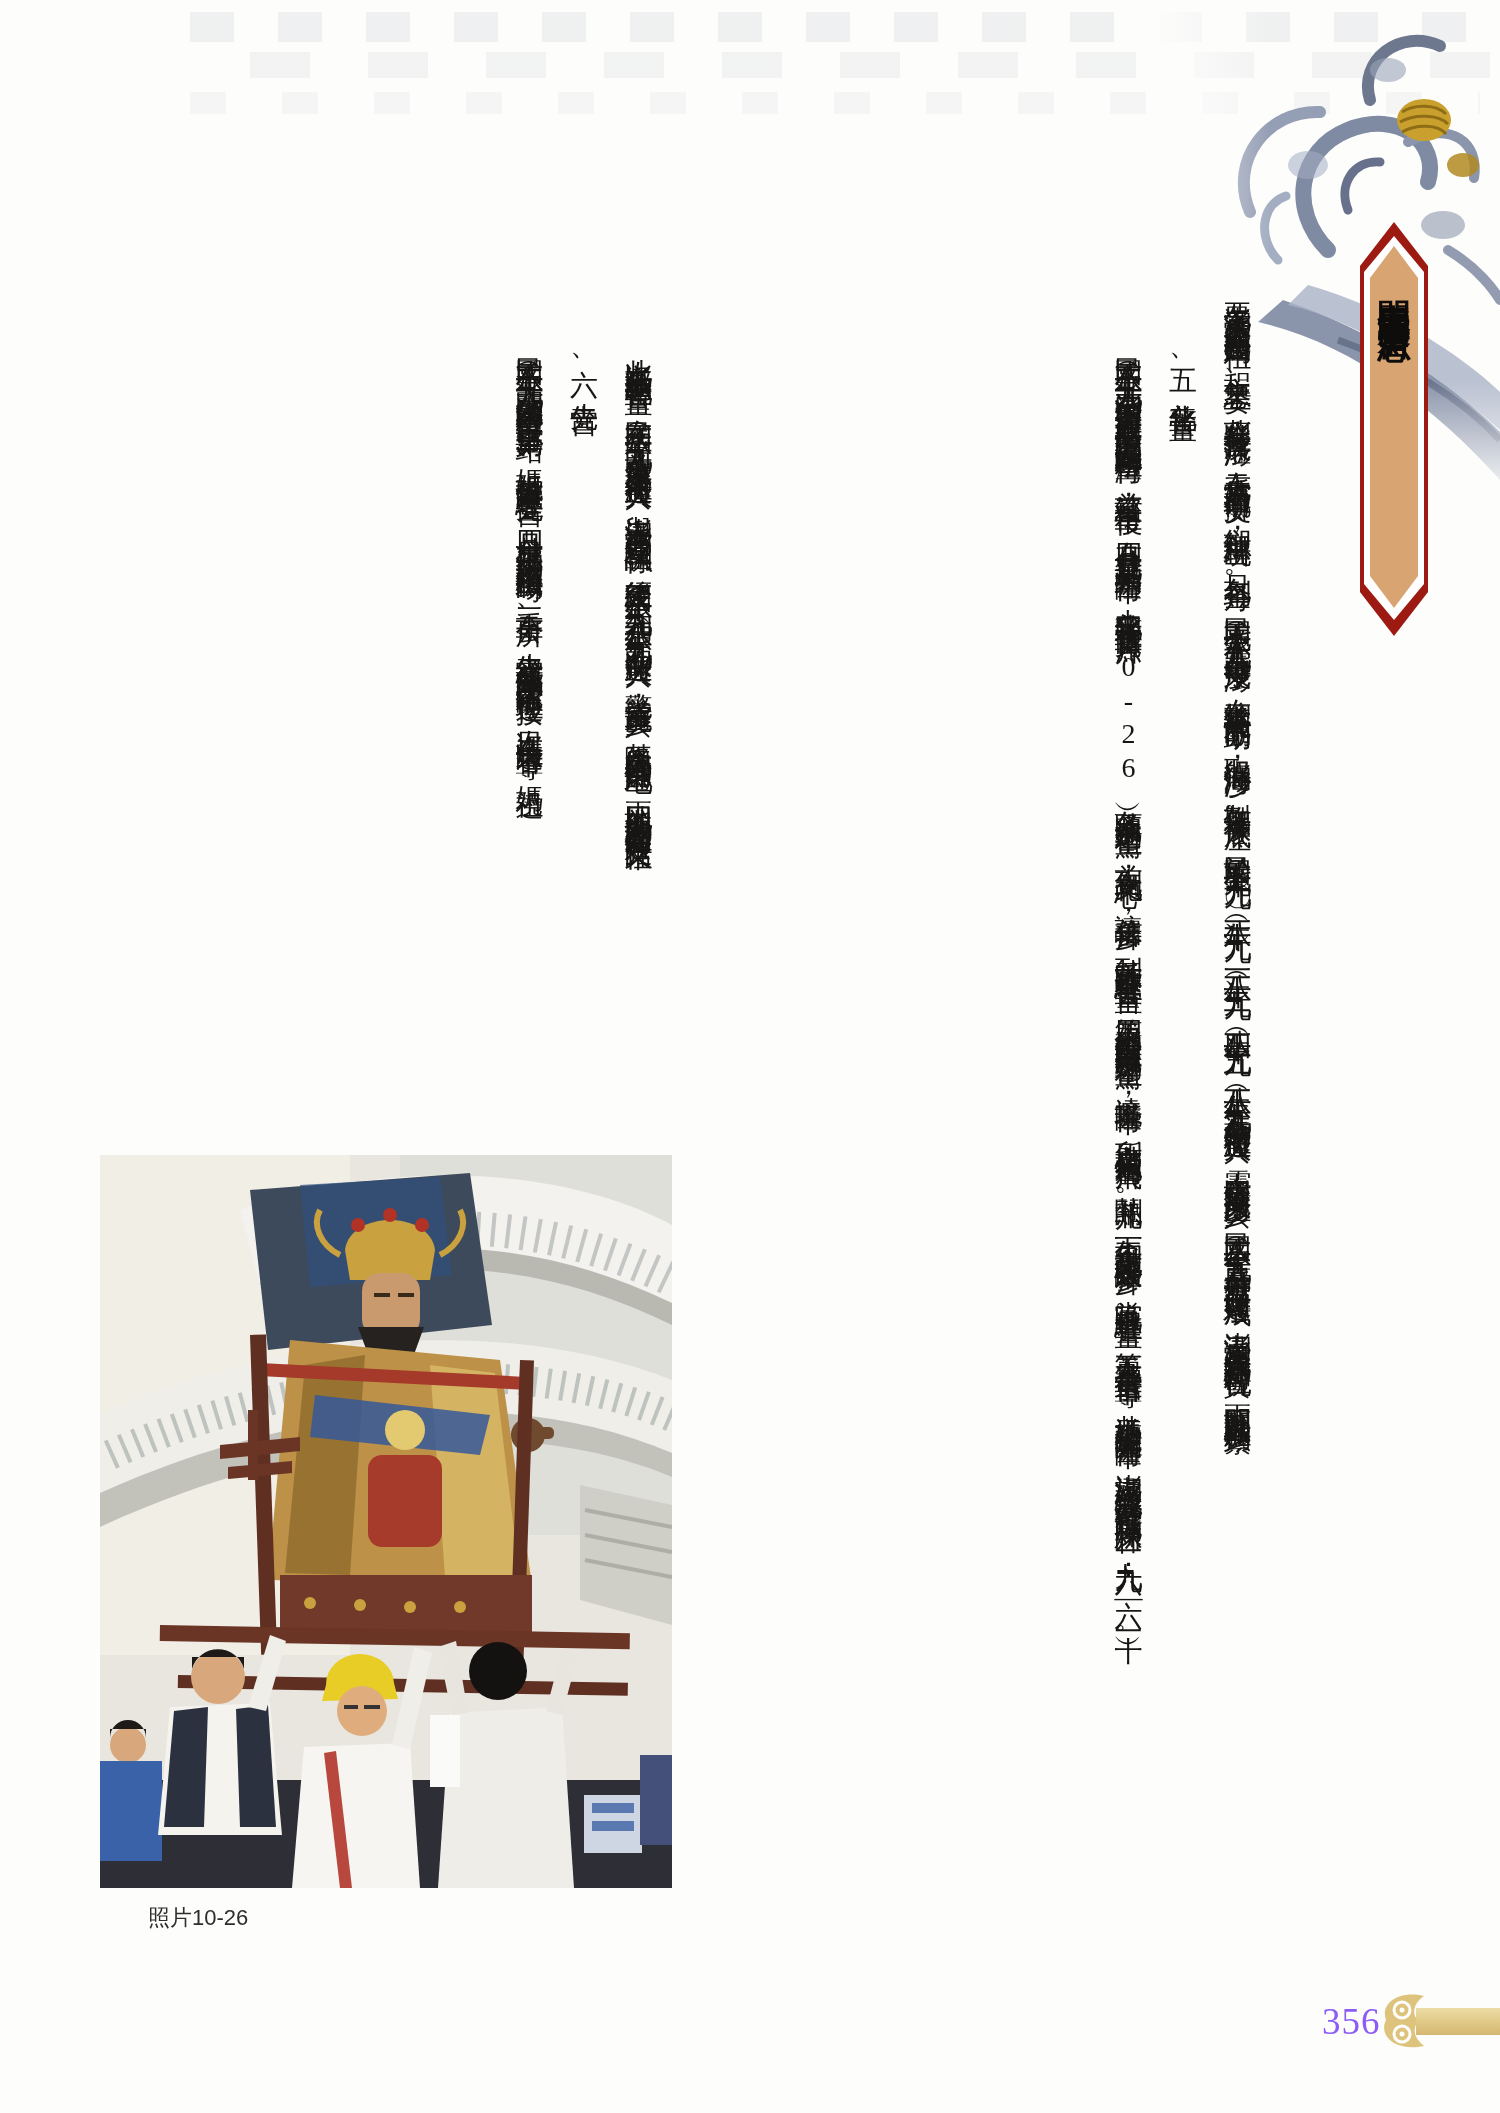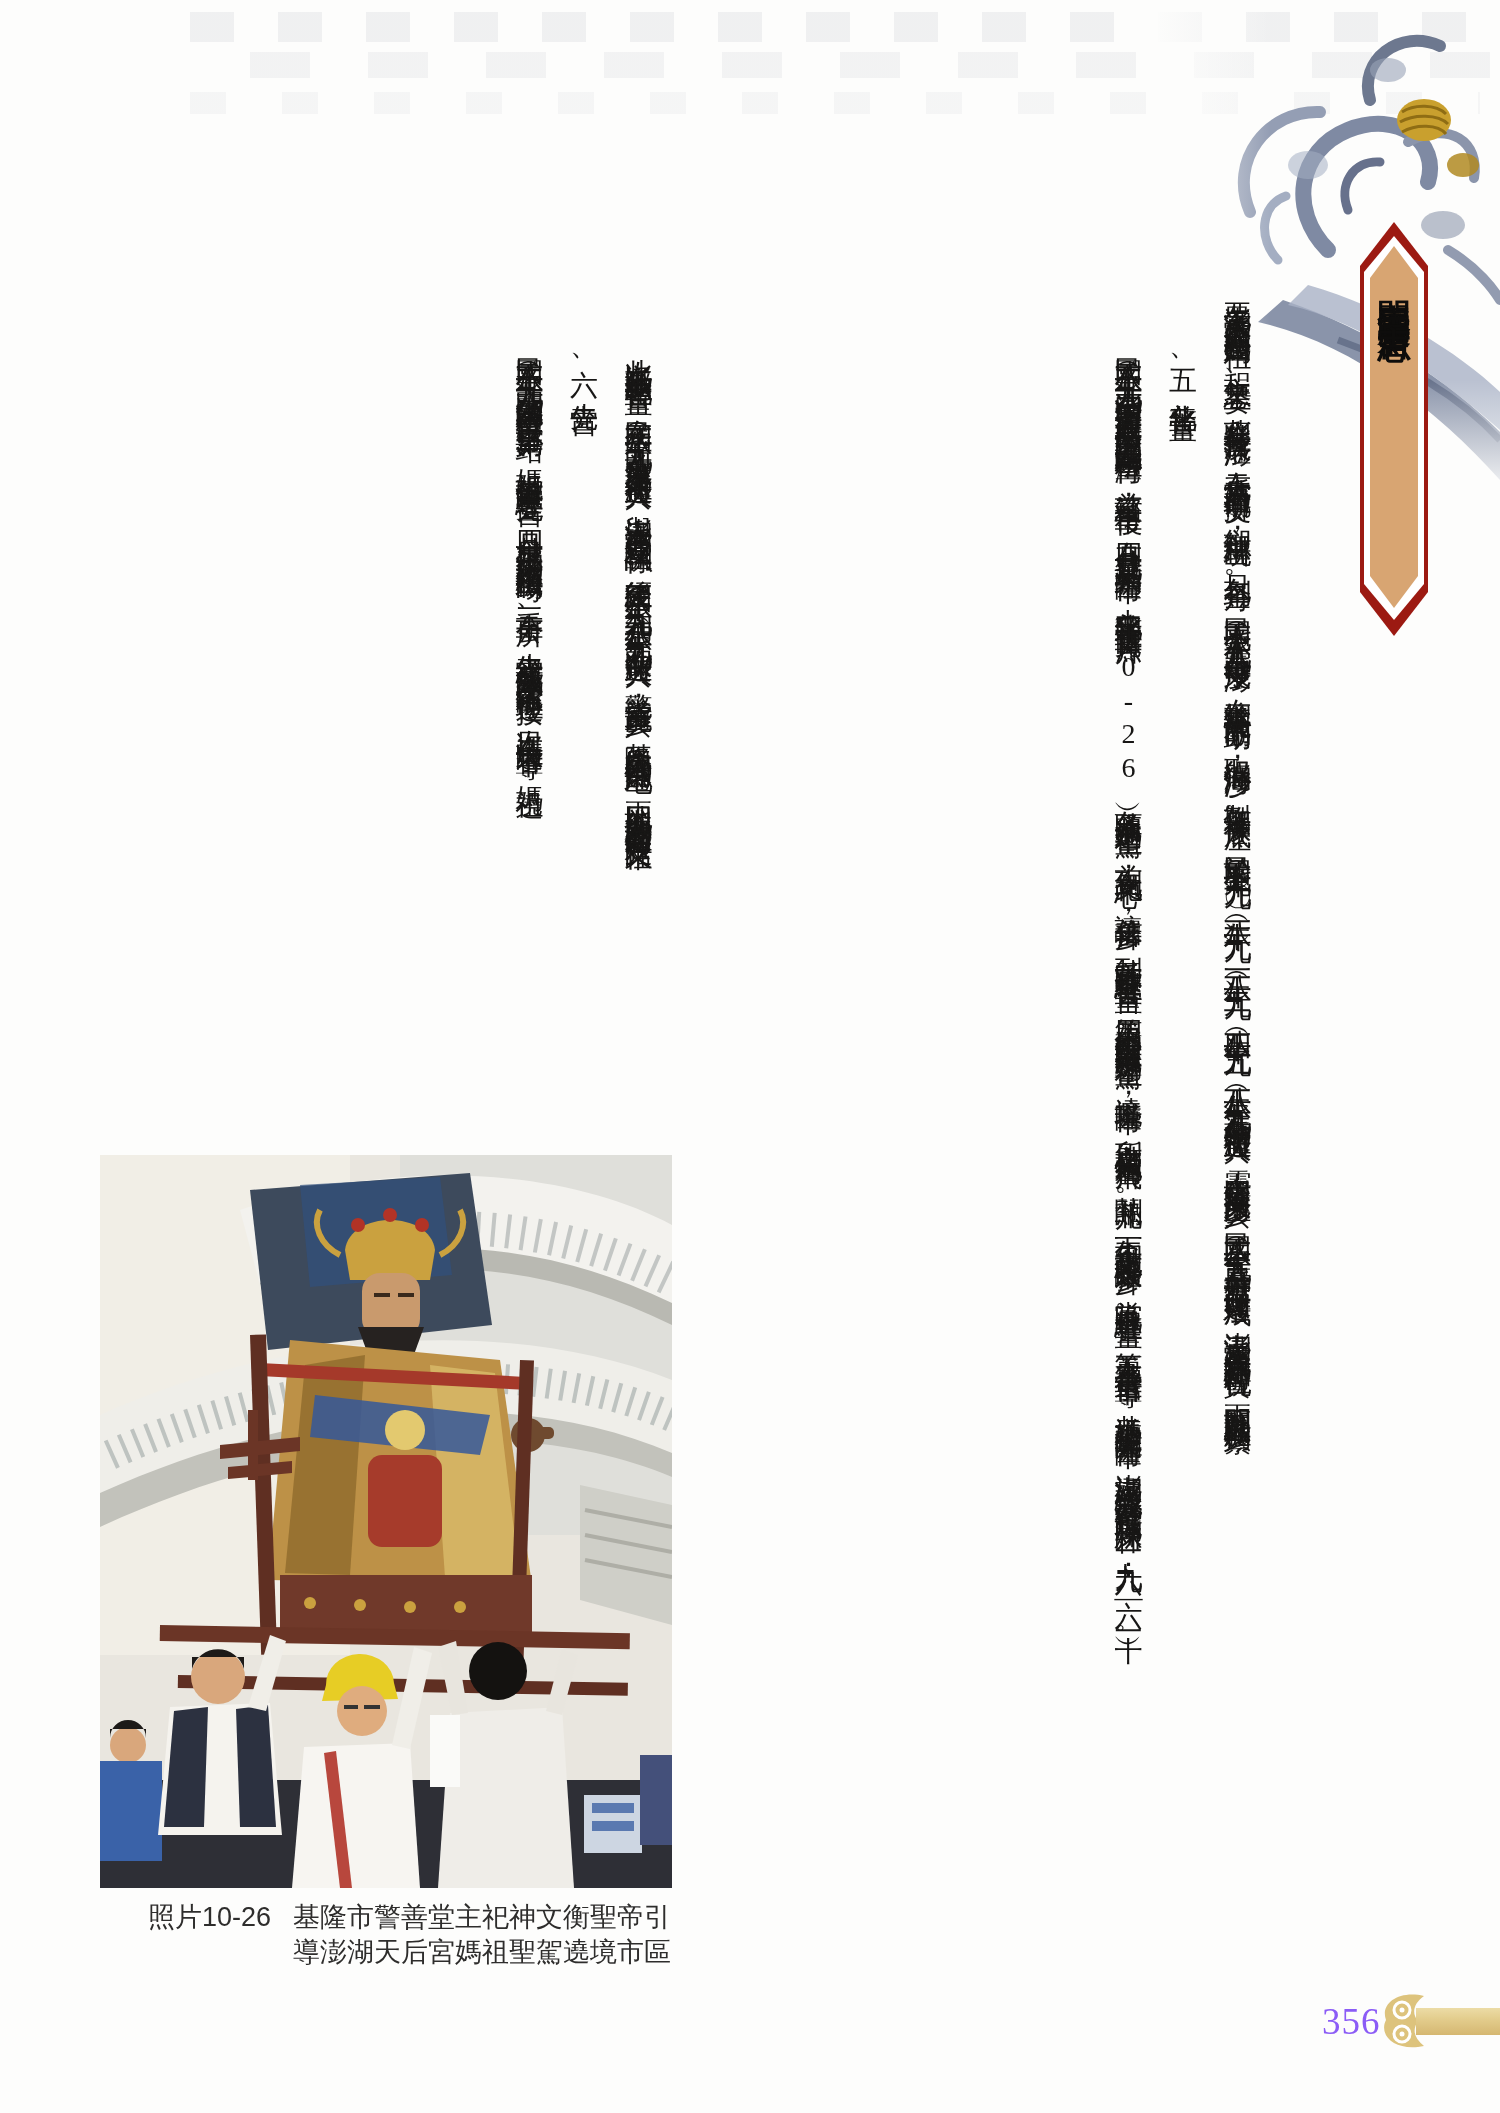--- a/index.html
+++ b/index.html
@@ -39,21 +39,21 @@
   .vtext p.heading { text-indent:2.4em; }
   .vtext-right { top:280px; right:236px; height:1692px; }
   .vtext-left  { top:280px; right:835px; height:832px; }
 
   
   .photo { position:absolute; left:100px; top:1155px; width:572px; height:733px;
     background:#e9e6df; overflow:hidden; }
 
   
   .caption { position:absolute; left:148px; top:1900px; width:540px;
-    font-family:"Liberation Sans", sans-serif; font-size:27px; line-height:35px;
+    font-family:"Liberation Sans", sans-serif; font-size:22px; line-height:35px;
     color:#2e2d2c; display:flex; }
   .caption .cap-label { white-space:nowrap; margin-right:22px; }
   .caption .cap-text  { width:396px; }
 
   
   .pageno { position:absolute; left:1322px; top:2000px; font-size:37px;
     color:#8b5cf6; font-family:"Liberation Serif", serif; letter-spacing:1px; }
   .ruyi { position:absolute; left:1378px; top:1992px; width:48px; height:60px; }
   .gold-rule { position:absolute; left:1416px; top:2008px; width:84px; height:27px;
     background:linear-gradient(180deg,#ecdca6 0%, #e3cd8d 40%, #d5b771 100%); }
@@ -198,21 +198,20 @@
 
     <rect x="484" y="640" width="58" height="58" fill="#cdd6e2"></rect>
     <rect x="492" y="648" width="42" height="10" fill="#5a79b0"></rect>
     <rect x="492" y="666" width="42" height="10" fill="#5a79b0"></rect>
     <rect x="540" y="600" width="32" height="90" fill="#44507a"></rect>
   </svg>
 </figure>
 
 <div class="caption">
   <span class="cap-label">照片10-26</span>
-  <span class="cap-text">基隆市警善堂主祀神文衡聖帝引導澎湖天后宮媽祖聖駕遶境市區</span>
 </div>
 
 <div class="pageno">356</div>
 <svg class="ruyi" viewBox="0 0 48 60">
   <path d="M46,4 C20,-2 2,12 8,28 C0,44 18,60 46,54 C36,46 34,38 40,29 C33,21 36,11 46,4 Z" fill="#ddc37c"></path>
   <circle cx="24" cy="18" r="8" fill="#ddc37c" stroke="#ffffff" stroke-width="3"></circle>
   <circle cx="24" cy="42" r="8" fill="#ddc37c" stroke="#ffffff" stroke-width="3"></circle>
   <circle cx="24" cy="18" r="2.5" fill="#ffffff"></circle>
   <circle cx="24" cy="42" r="2.5" fill="#ffffff"></circle>
 </svg>

